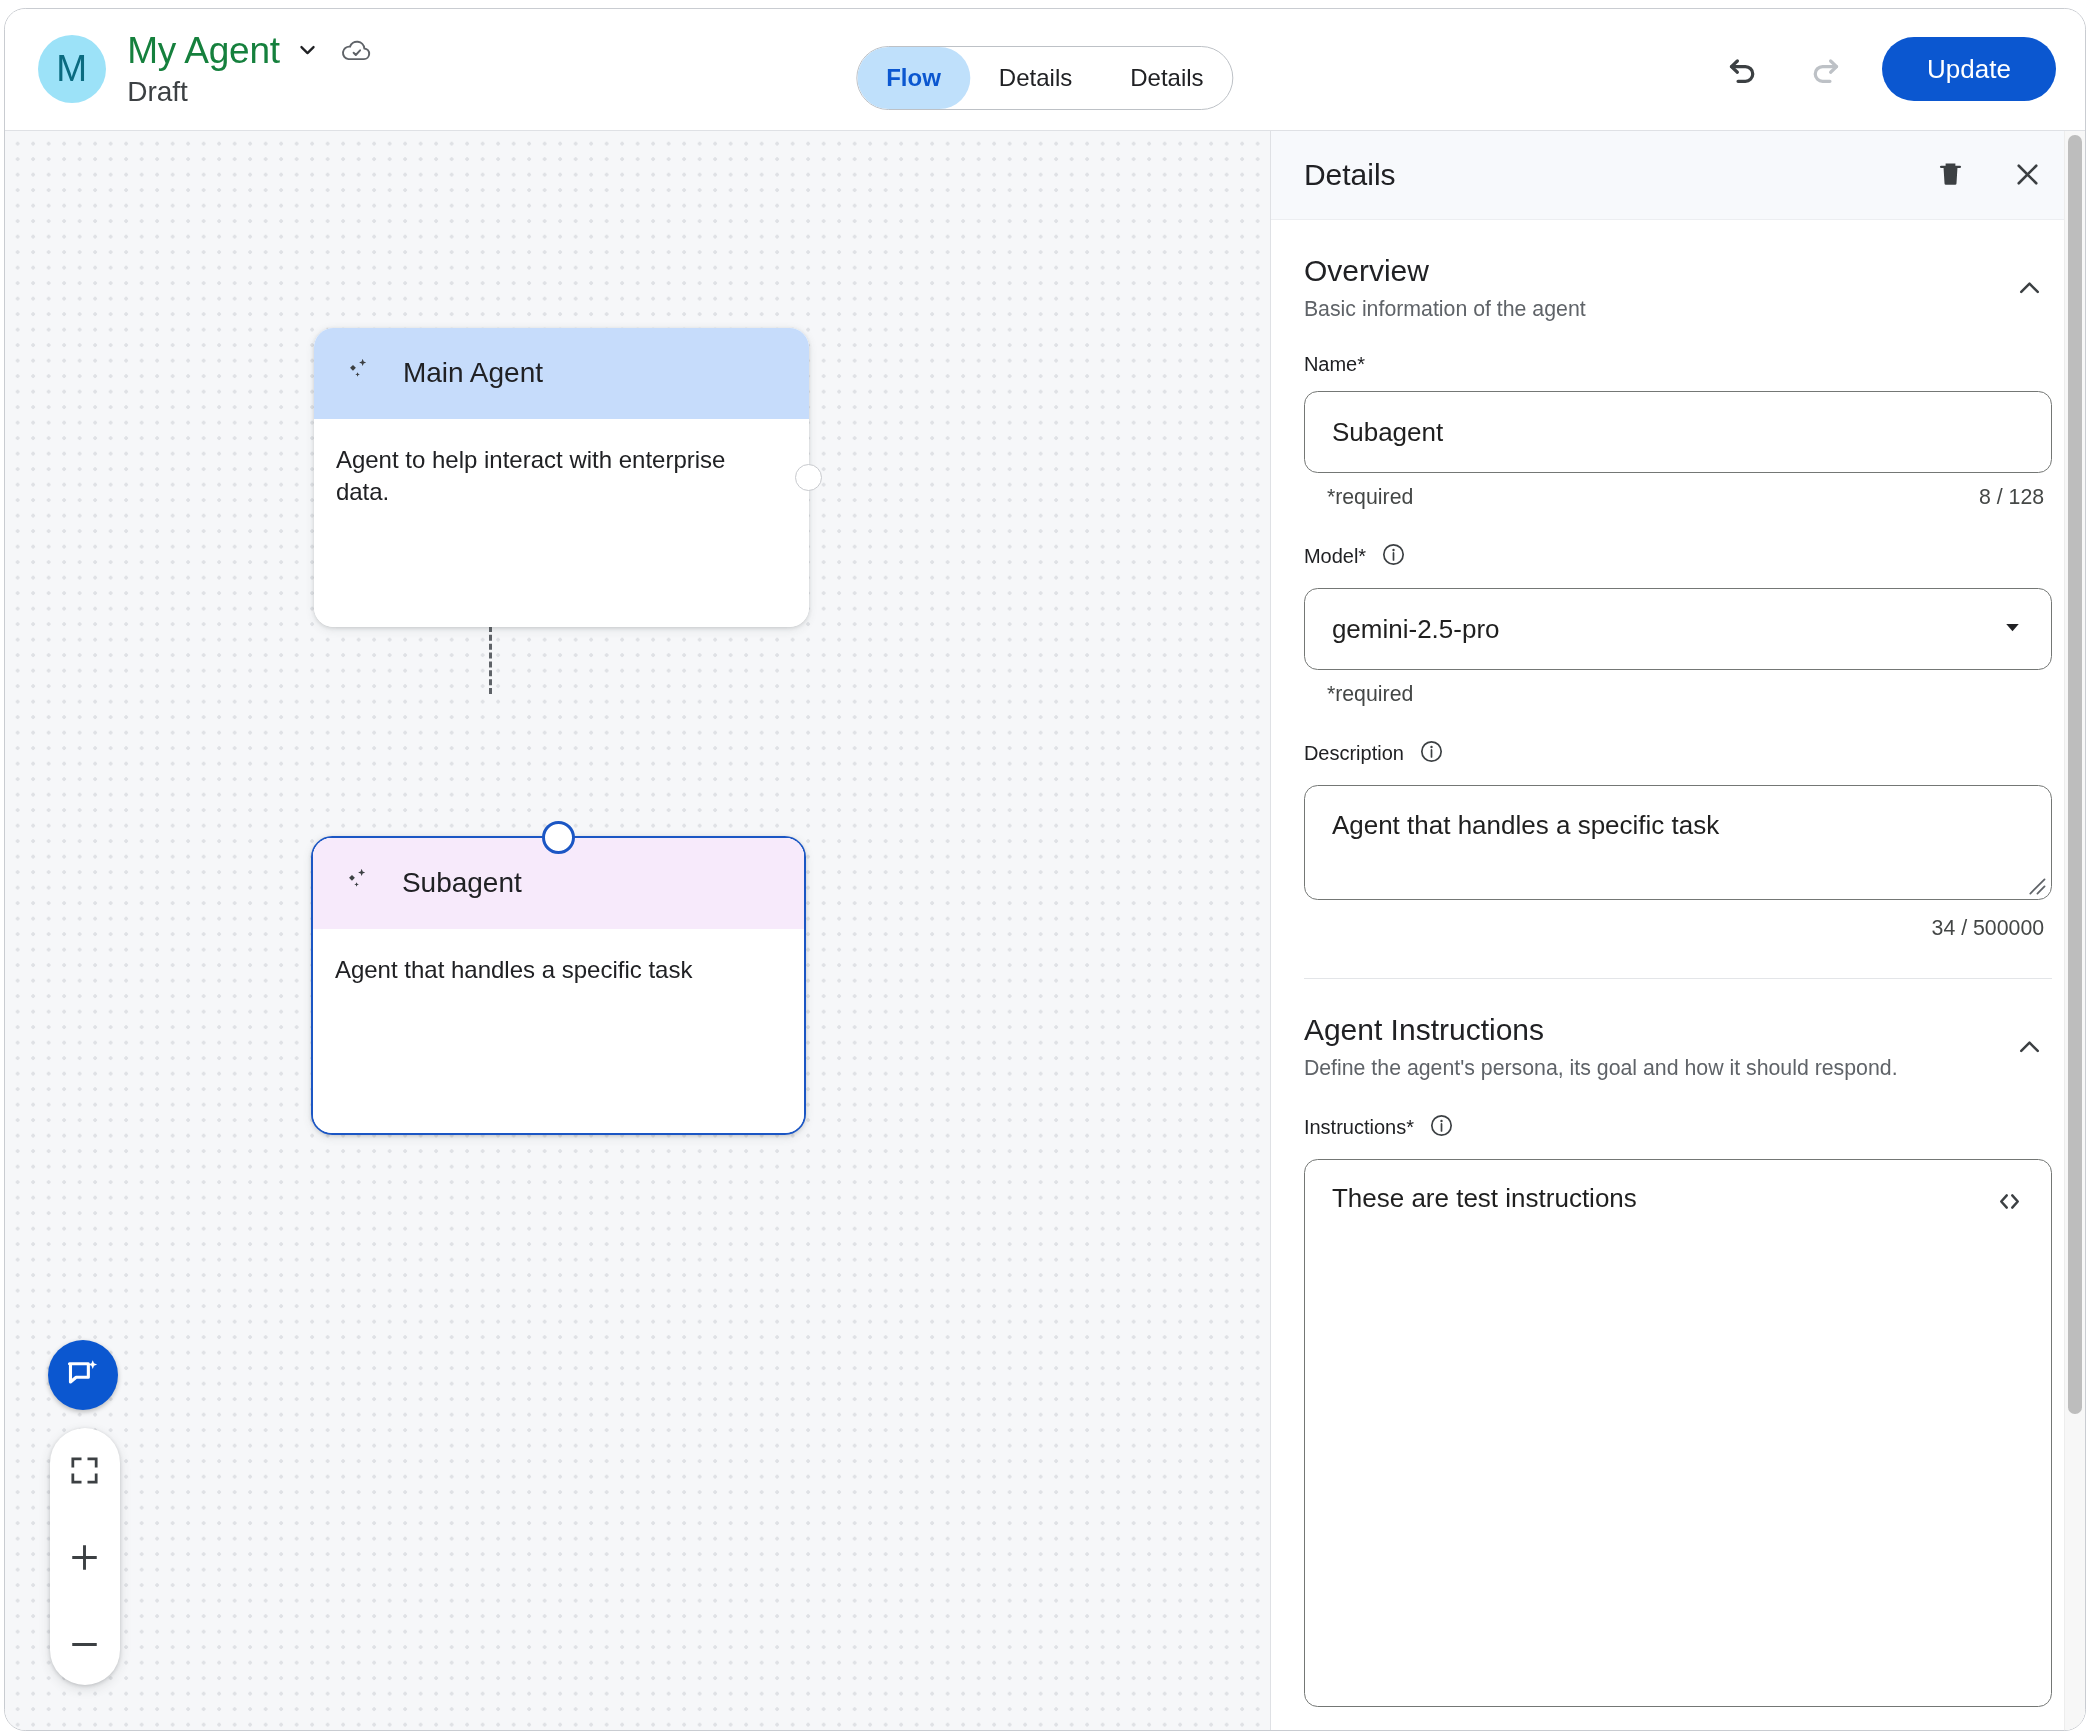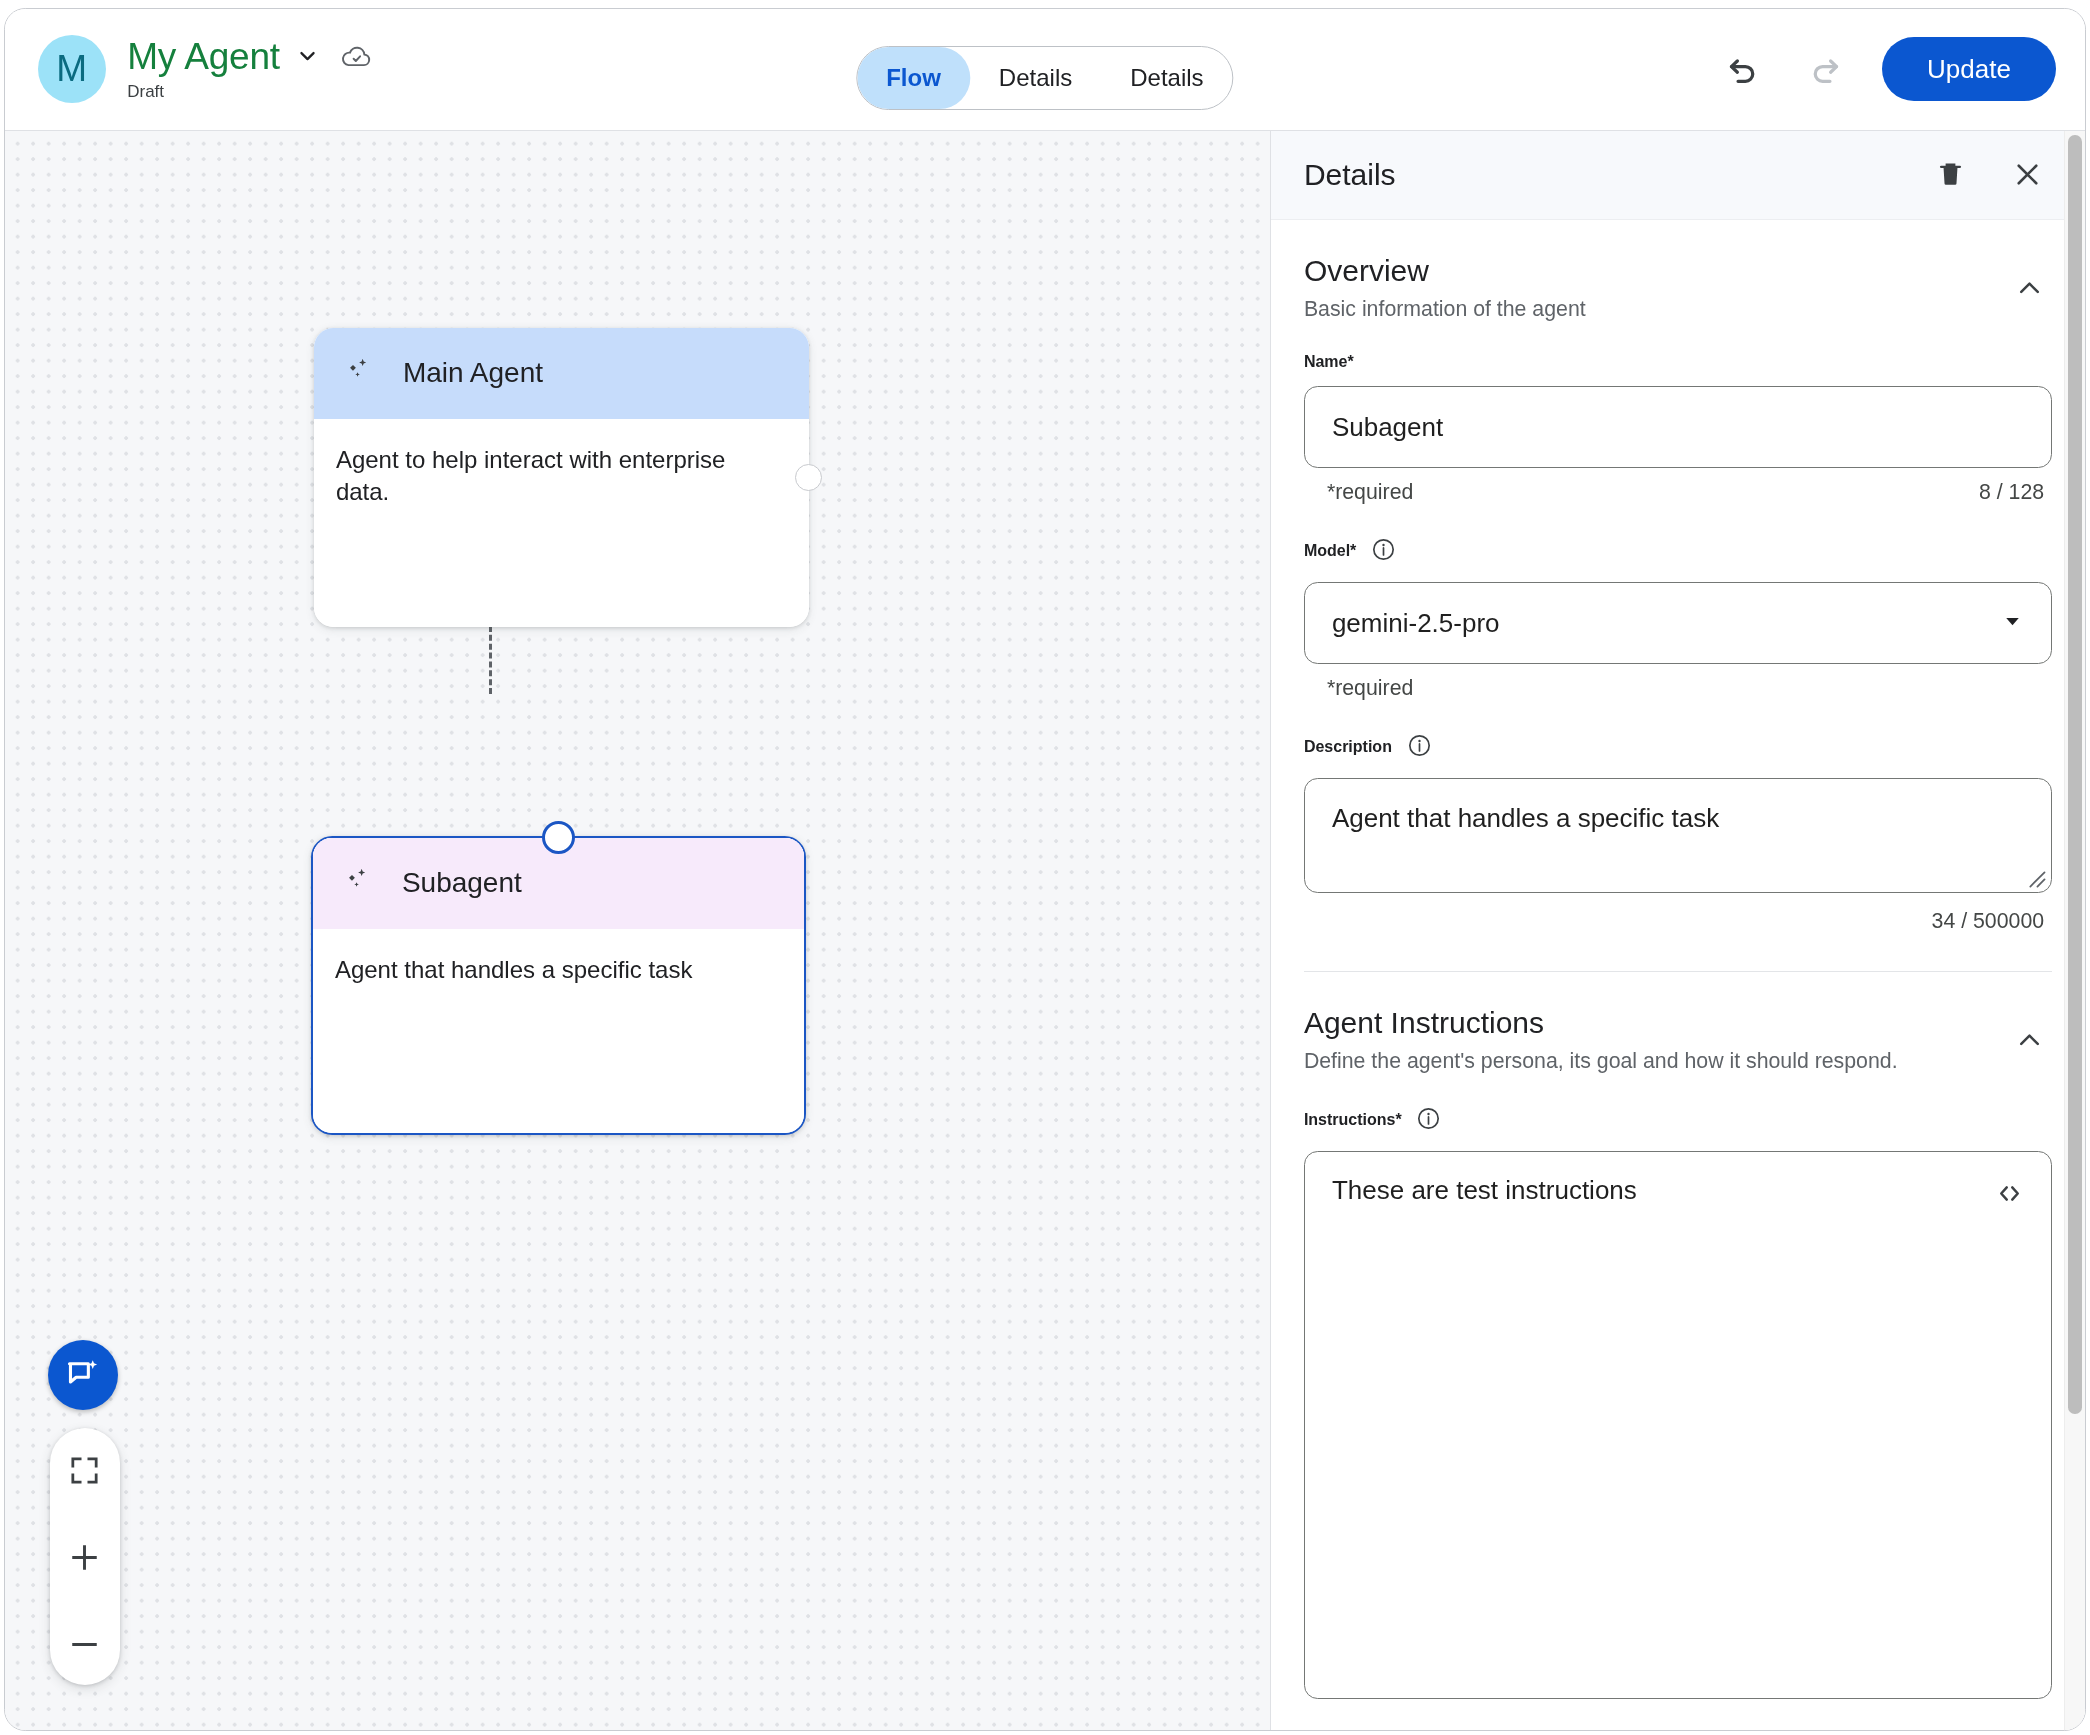--- a/index.html
+++ b/index.html
@@ -44,21 +44,21 @@
     font-size: 37px;
     display: flex; align-items: center; justify-content: center;
     font-family: "Liberation Sans", sans-serif;
     letter-spacing: 0.5px;
   }
   .brand-text { display: flex; flex-direction: column; justify-content: center; }
   .brand-title-row { display: flex; align-items: center; gap: 13.6px; }
   .brand-title { font-size: 37px; color: #15803d; font-weight: 400; letter-spacing: -0.2px; }
   .chev-down { display:block; }
   .cloud-icon { display:block; margin-left: 3.9px; }
-  .brand-sub { font-size: 17px; color: #3c4043; margin-top: 3.9px; }
+  .brand-sub { font-size: 28px; color: #3c4043; margin-top: 3.9px; }
 
   
   .tabs {
     position: absolute;
     left: 50%; transform: translateX(-50%);
     top: 37px;
     height: 64px;
     border: 1px solid #bdc1c6;
     border-radius: 32px;
     display: flex;
@@ -233,21 +233,21 @@
 
   .section-head { padding-top: 33px; display: flex; align-items: flex-start; }
   .section-head-text { flex: 1 1 auto; }
   .section-title { font-size: 30px; color: #202124; line-height: 1.2; }
   .section-sub { font-size: 21.3px; color: #5f6368; margin-top: 7.8px; }
   .section-toggle { width: 45px; height: 45px; display:flex; align-items:center; justify-content:center; margin-top: 13.6px; cursor: pointer; }
 
   .field { margin-top: 31px; }
   .field-label {
     display: flex; align-items: center; gap: 13.6px;
-    font-size: 16px; color: #202124; margin-bottom: 15.5px; font-weight: bold;
+    font-size: 20px; color: #202124; margin-bottom: 15.5px;
   }
   .info-icon { display: block; }
 
   .text-input {
     width: 100%;
     height: 82px;
     border: 1px solid #747775;
     border-radius: 13.6px;
     background: #fff;
     font-size: 26px;

